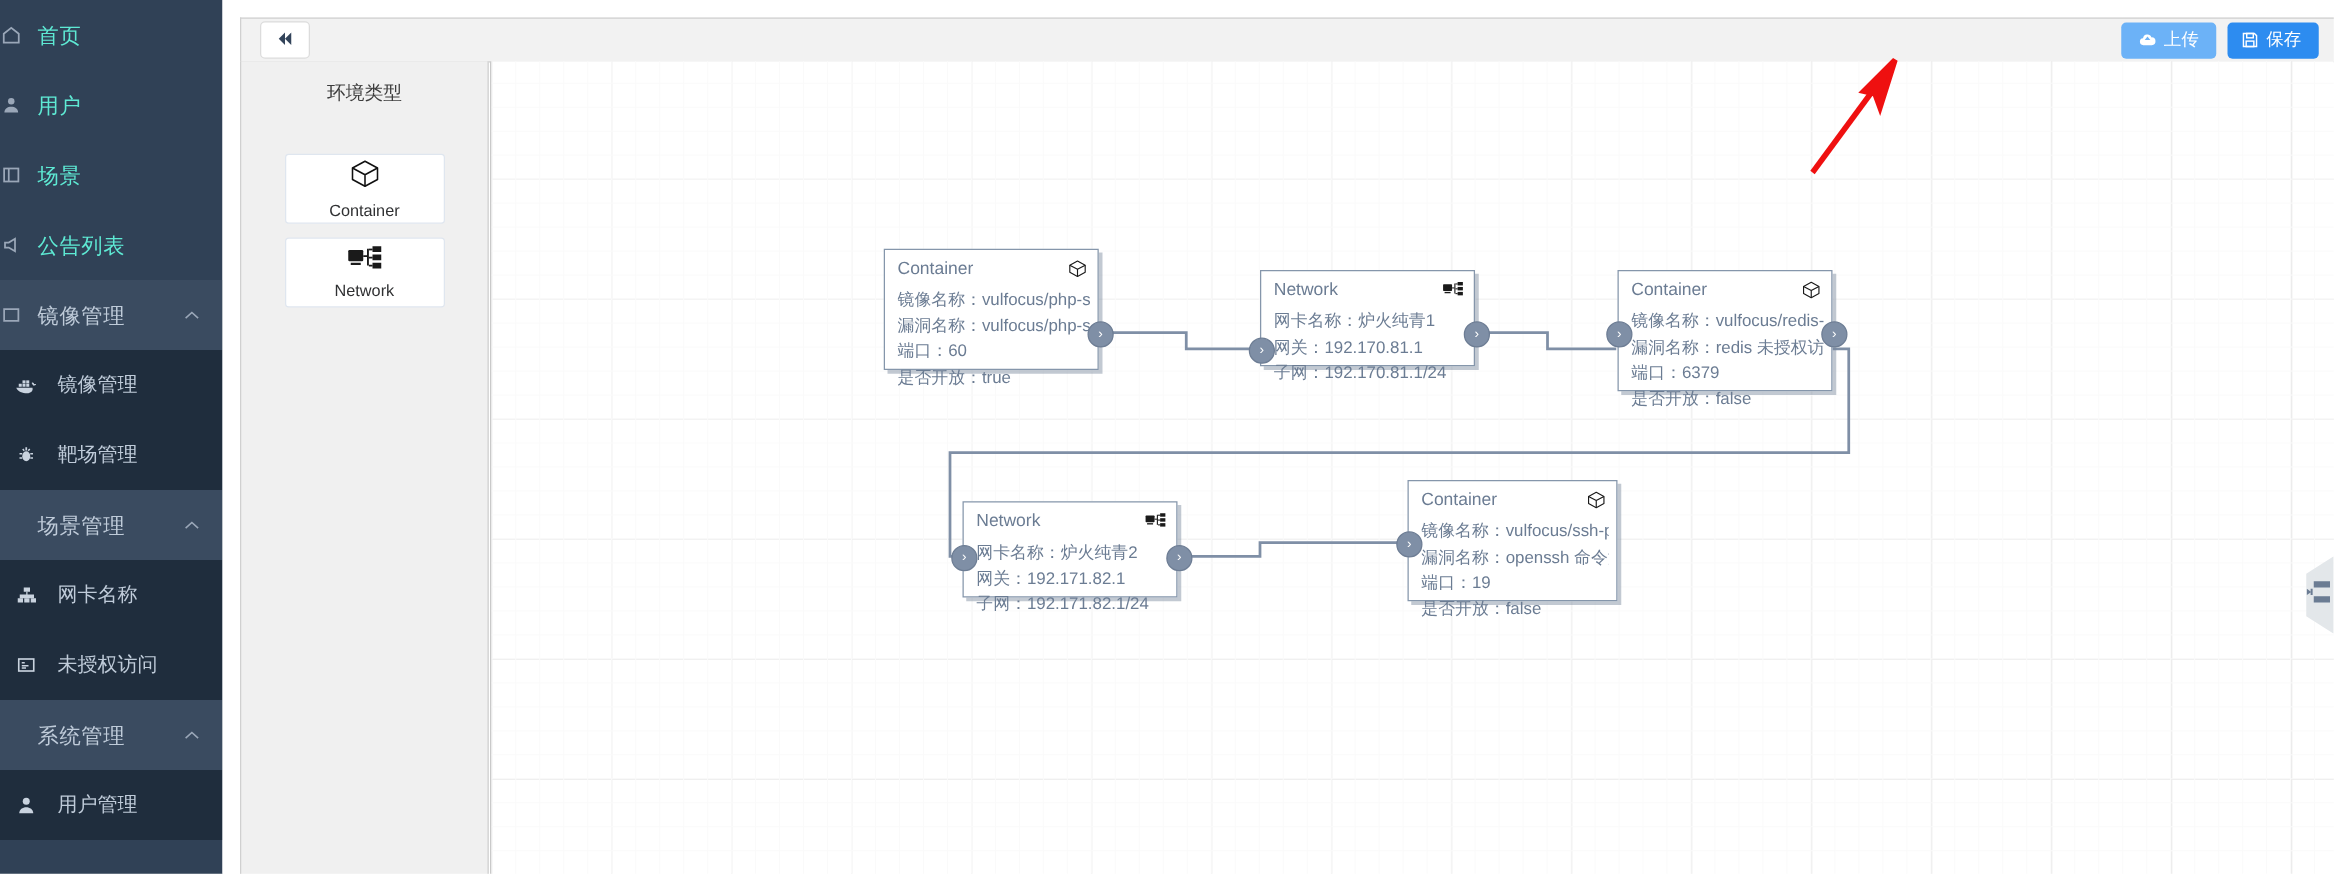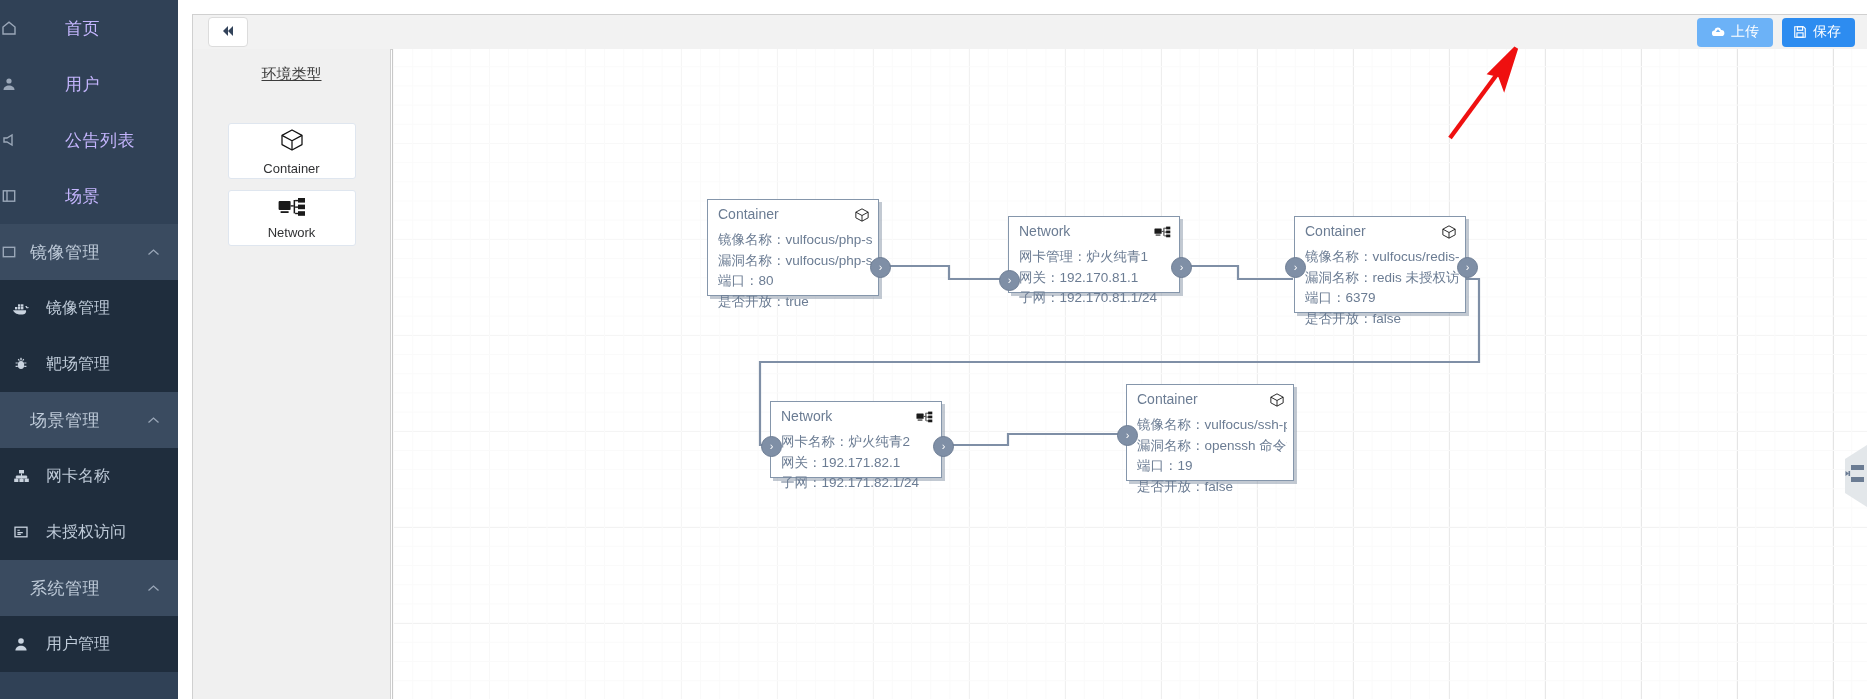--- a/index.html
+++ b/index.html
@@ -32,21 +32,21 @@
   .group-hdr{background:#3a4b60;}
   .sub-wrap{background:#1f2d3d;}
   .sub-item{
     height:56px;display:flex;align-items:center;padding-left:8px;
     box-sizing:border-box;color:#bfcbd9;font-size:16px;cursor:pointer;
   }
   .sub-item .ico{
     width:26px;min-width:26px;display:flex;align-items:center;justify-content:center;
     margin-right:12px;color:#c9d3df;
   }
-  .plain-item{color:#c4b5fd;gap:35px;}
+  .plain-item{color:#5eead4;}
 
   
   #workspace{
     position:absolute;left:178px;top:0;right:0;bottom:0;background:#fff;
   }
   #topbar{
     position:absolute;left:14px;top:14px;right:0;height:36px;
     background:#f2f2f2;border:1px solid #d0d0d0;border-right:none;
     box-sizing:border-box;display:flex;align-items:center;
   }
@@ -65,21 +65,21 @@
   #btn-upload{background:#6cb2f7;}
   #btn-save{background:#2d8cf0;padding-left:11px;}
 
   
   #palette{
     position:absolute;left:14px;top:49px;width:199px;bottom:0;
     background:#f0f0f0;border-left:1px solid #d0d0d0;border-right:1px solid #d0d0d0;
     box-sizing:border-box;
   }
   #palette-title{
-    text-align:center;color:#3c3c3c;font-size:15px;margin-top:16px;text-decoration:underline;
+    text-align:center;color:#3c3c3c;font-size:15px;margin-top:16px;
   }
   .palette-card{
     width:128px;margin:0 auto;background:#fff;border:1px solid #dfe6ef;
     border-radius:3px;display:flex;flex-direction:column;align-items:center;
     justify-content:center;cursor:pointer;box-sizing:border-box;
   }
   #card-container{height:56px;margin-top:39px;}
   #card-network{height:56px;margin-top:11px;}
   .palette-card .plabel{font-size:13px;color:#303133;margin-top:4px;}
 
@@ -148,34 +148,34 @@
           <path d="M2.5 14c0-3 2.6-4.6 5.5-4.6S13.5 11 13.5 14z"></path>
       </svg>
     </span>
     <span class="lbl">用户</span>
   </div>
 
 
   <div class="nav-item plain-item">
     <span class="ico">
       <svg width="16" height="16" viewBox="0 0 16 16" fill="none" stroke="currentColor" stroke-width="1.4">
-        <path d="M3 6h3l5-3v10l-5-3H3z"></path>
-      </svg>
-    </span>
-    <span class="lbl">公告列表</span>
+        <rect x="2.3" y="2.8" width="11.4" height="10.4"></rect>
+          <path d="M6 2.8v10.4"></path>
+      </svg>
+    </span>
+    <span class="lbl">场景</span>
   </div>
 
   <div class="nav-item plain-item">
     <span class="ico">
       <svg width="16" height="16" viewBox="0 0 16 16" fill="none" stroke="currentColor" stroke-width="1.4">
-        <rect x="2.3" y="2.8" width="11.4" height="10.4"></rect>
-          <path d="M6 2.8v10.4"></path>
-      </svg>
-    </span>
-    <span class="lbl">场景</span>
+        <path d="M3 6h3l5-3v10l-5-3H3z"></path>
+      </svg>
+    </span>
+    <span class="lbl">公告列表</span>
   </div>
 
   <div class="nav-item group-hdr">
     <span class="ico">
       <svg width="16" height="16" viewBox="0 0 16 16" fill="none" stroke="currentColor" stroke-width="1.4">
         <rect x="2.3" y="3.3" width="11.4" height="9.4"></rect>
       </svg>
     </span>
     <span class="lbl">镜像管理</span>
     <span class="caret">
@@ -355,21 +355,21 @@
       <div class="node-title">Container</div>
       <div class="node-ico">
         <svg width="16" height="16" viewBox="0 0 26 26" fill="none" stroke="#1a1a1a" stroke-width="1.5" stroke-linejoin="round">
           <path d="M13 3 23 8.4v9.2L13 23 3 17.6V8.4z"></path>
             <path d="M3 8.4 13 13.8 23 8.4M13 13.8V23"></path>
         </svg>
       </div>
       <div class="node-body">
         <div>镜像名称：vulfocus/php-ssrf…</div>
         <div>漏洞名称：vulfocus/php-ssrf</div>
-        <div>端口：80</div>
+        <div>端口：60</div>
         <div>是否开放：true</div>
       </div>
     </div>
     <div class="port" style="left:477px;top:208px;">
       <span>›</span>
     </div>
 
     <div class="node" style="left:615px;top:167px;width:172px;height:77px;">
       <div class="node-title">Network</div>
       <div class="node-ico">
@@ -380,21 +380,21 @@
             <rect x="20" y="7.6" width="7" height="4.6"></rect>
           <rect x="20" y="14.2" width="7" height="4.6"></rect>
           <rect x="15.6" y="3" width="1.5" height="13.4"></rect>
           <rect x="17.1" y="2.9" width="3" height="1.4"></rect>
             <rect x="17.1" y="9.4" width="3" height="1.4"></rect>
           <rect x="17.1" y="15.8" width="3" height="1.4"></rect>
             <rect x="12.6" y="8.2" width="3.2" height="1.4"></rect>
         </svg>
       </div>
       <div class="node-body">
-        <div>网卡管理：炉火纯青1</div>
+        <div>网卡名称：炉火纯青1</div>
         <div>网关：192.170.81.1</div>
         <div>子网：192.170.81.1/24</div>
       </div>
     </div>
     <div class="port" style="left:606px;top:221px;">
       <span>›</span>
     </div>
     <div class="port" style="left:778px;top:208px;">
       <span>›</span>
     </div>

